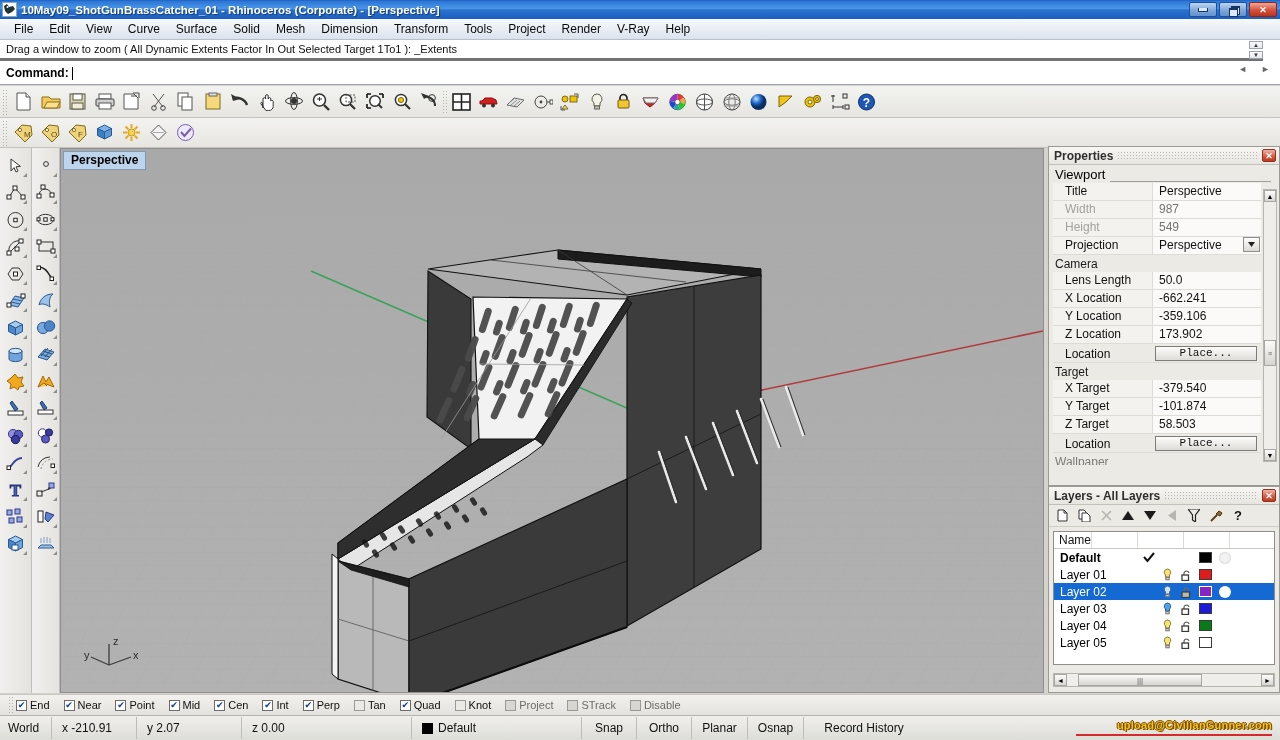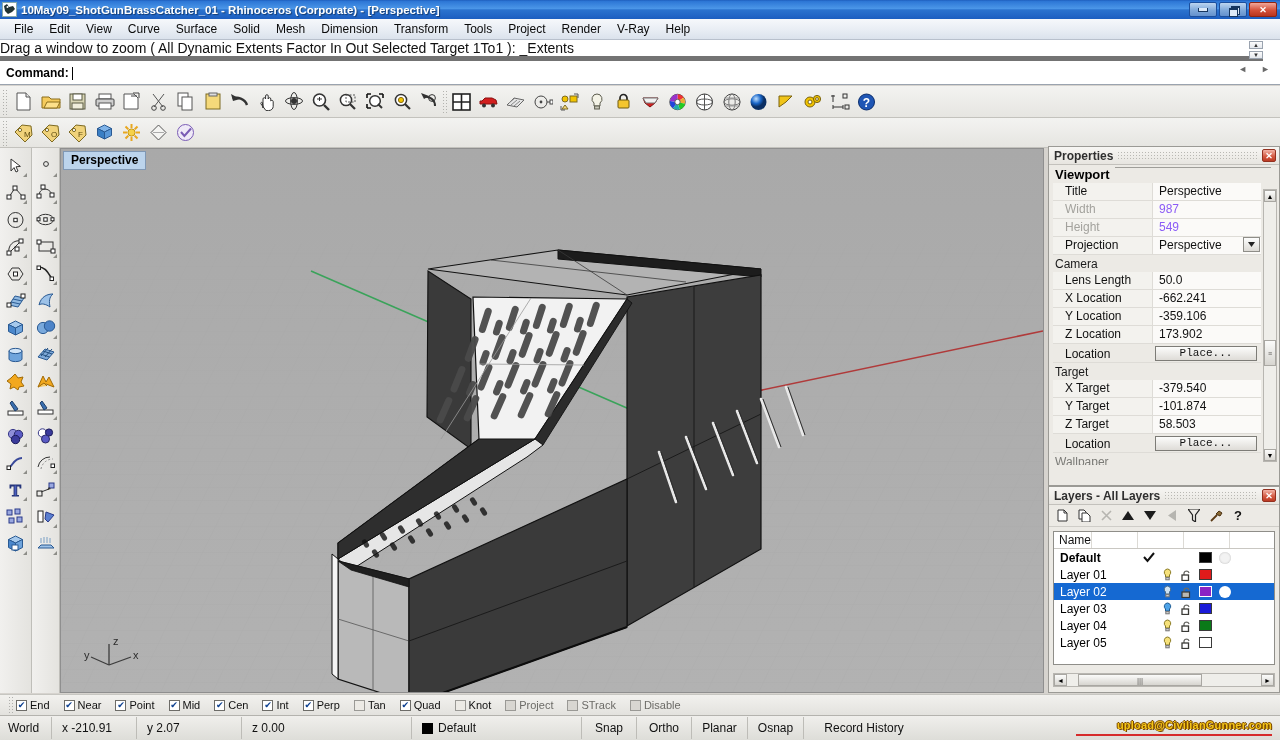--- a/index.html
+++ b/index.html
@@ -49,23 +49,23 @@
   }
   .menu-item { padding:2px 8px; font-size:12px; color:#0a0a0a; white-space:nowrap; }
 
   
   .cmdarea {
     position:absolute; left:0; top:40px; width:1280px; height:45px;
     background:#ffffff; border-bottom:1px solid #9aa3af;
   }
   .cmd-hist {
     position:absolute; left:0; top:0; width:1263px; height:21px;
-    border-bottom:5px solid #737373; background:#fff;
-    display:flex; align-items:center; 
-    font-size:14px; color:#101010; white-space:nowrap;
+    border-bottom:3px solid #737373; background:#fff;
+    display:flex; align-items:center; padding-left:6px;
+    font-size:11px; color:#101010; white-space:nowrap;
   }
   .cmd-prompt {
     position:absolute; left:0; top:22px; width:1195px; height:22px;
     background:#fff; display:flex; align-items:center; padding-left:6px;
     font-size:12px; font-weight:bold; color:#000;
   }
   .cmd-caret { display:inline-block; width:1px; height:13px; background:#000; margin-left:3px; }
   .cmd-spin {
     position:absolute; right:17px; top:1px; width:14px; height:18px;
     display:flex; flex-direction:column; justify-content:space-between;
@@ -142,31 +142,31 @@
   .panel-hdr-title{font-size:12px;color:#2f2f2f;white-space:nowrap;font-weight:bold;}
   .panel-dots{flex:1;height:10px;margin:0 4px;
     background-image:radial-gradient(#b9b8b3 0.7px,transparent 0.8px);
     background-size:3px 3px;}
   .panel-close{
     width:14px;height:13px;margin-right:3px;border:1px solid #93301f;border-radius:2px;
     background:linear-gradient(to bottom,#f2b3a6,#d45840 60%,#bb3a23);
     color:#fff;font-size:9px;font-weight:bold;display:flex;align-items:center;justify-content:center;
   }
   .props { top:146px; height:340px; }
-  .sect-title{font-size:13px;font-weight:bold;padding:2px 0 1px 6px;color:#000;
-              display:flex;align-items:flex-start;gap:5px;}
+  .sect-title{font-size:13px;font-weight:normal;padding:2px 0 1px 6px;color:#000;
+              display:flex;align-items:flex-end;gap:5px;}
   .sect-title .rule{flex:1;height:1px;background:#9f9e99;margin-right:8px;}
   .sect-sub{font-size:12px;padding:2px 0 1px 6px;color:#1a1a1a;}
   .prow{display:flex;height:18px;align-items:stretch;font-size:12px;
         border-bottom:1px solid #dedcd7;}
   .pkey{width:100px;padding:1px 0 0 12px;background:#f3f2ee;color:#111;
         border-right:1px solid #dedcd7;white-space:nowrap;}
   .pkey.dim{color:#a3a29d;}
   .pval{flex:1;padding:1px 0 0 6px;background:#fbfaf8;color:#111;white-space:nowrap;}
-  .pval.dim{color:#8b5cf6;}
+  .pval.dim{color:#737373;}
   .pval.combo{position:relative;padding-right:22px;}
   .combo-btn{position:absolute;right:1px;top:0px;width:17px;height:15px;
     border:1px solid #8e8d88;background:linear-gradient(to bottom,#fdfdfd,#dcdad5);
     display:flex;align-items:center;justify-content:center;}
   .pbtnrow{display:flex;height:19px;align-items:center;font-size:12px;border-bottom:1px solid #dedcd7;}
   .pbtn{flex:1;margin:0 4px 0 2px;height:15px;border:1px solid #7d7c77;
     background:linear-gradient(to bottom,#fcfcfb,#dedcd7);
     display:flex;align-items:center;justify-content:center;font-size:11px;color:#111;font-family:Liberation Mono, monospace;}
   .pscroll{position:absolute;right:2px;top:42px;width:14px;height:273px;
     background:#efeeea;border:1px solid #b8b6b1;}

